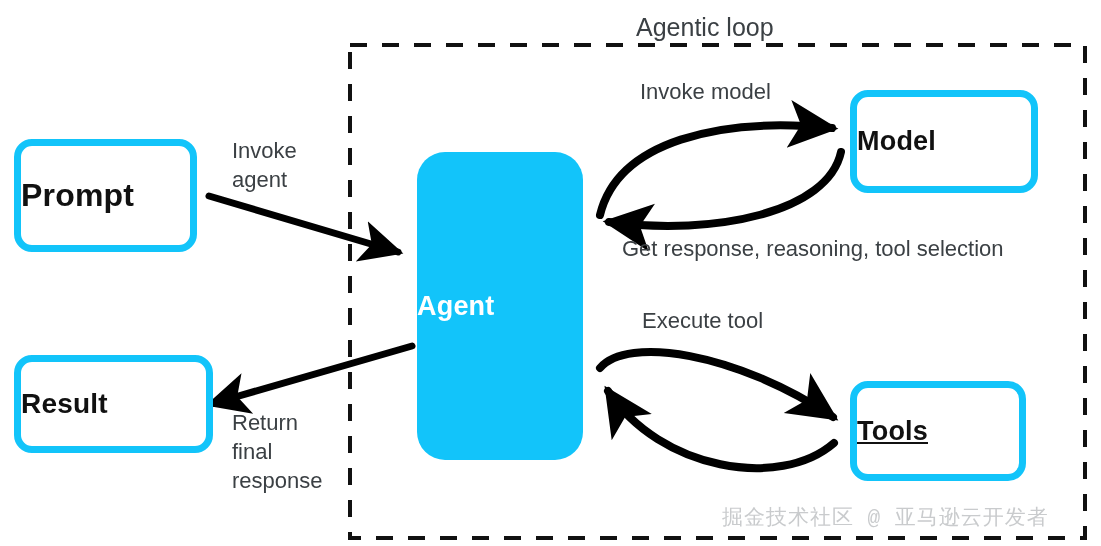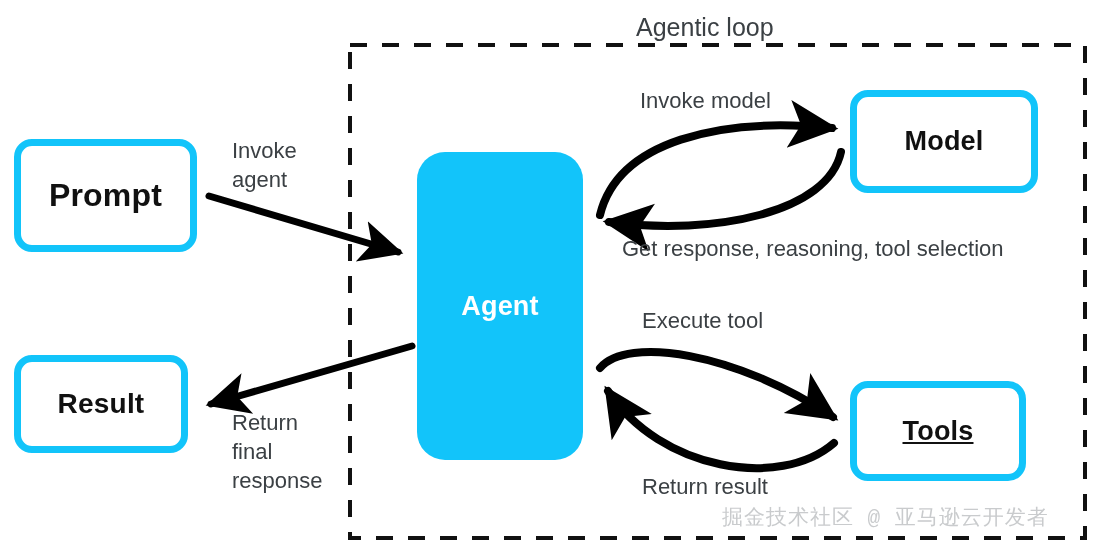--- a/index.html
+++ b/index.html
@@ -24,61 +24,60 @@
     top: 0;
     width: 1101px;
     height: 546px;
     pointer-events: none;
   }
   .node {
     position: absolute;
     box-sizing: border-box;
     display: flex;
     align-items: center;
-    justify-content: center;
   }
   .node-outline {
     background: #ffffff;
     border: 7px solid #12C4FA;
     border-radius: 18px;
     color: #111111;
     font-weight: bold;
   }
   .node-filled {
     background: #12C4FA;
     border-radius: 28px;
     color: #ffffff;
     font-weight: bold;
   }
   .node-label {
     letter-spacing: 0.2px;
   }
   #prompt-box  { left: 14px;  top: 139px; width: 183px; height: 113px; font-size: 32px; }
-  #result-box  { left: 14px;  top: 355px; width: 174px; height: 98px;  font-size: 28px; }
+  #result-box  { left: 14px;  top: 355px; width: 199px; height: 98px;  font-size: 28px; }
   #agent-box   { left: 417px; top: 152px; width: 166px; height: 308px; font-size: 27px; }
   #model-box   { left: 850px; top: 90px;  width: 188px; height: 103px; font-size: 27px; }
   #tools-box   { left: 850px; top: 381px; width: 176px; height: 100px; font-size: 27px; text-decoration: underline; }
 
   .edge-label {
     position: absolute;
     color: #3B4044;
     font-size: 22px;
     line-height: 1.32;
     white-space: pre-line;
     font-weight: normal;
   }
   #loop-title {
     left: 636px;
     top: 11px;
     font-size: 25px;
     color: #3B4044;
   }
   #lbl-invoke-agent   { left: 232px; top: 136px; width: 140px; }
   #lbl-return-final   { left: 232px; top: 408px; width: 120px; }
-  #lbl-invoke-model   { left: 640px; top: 86px;  width: 240px; }
+  #lbl-invoke-model   { left: 640px; top: 77px;  width: 240px; }
   #lbl-get-response   { left: 622px; top: 234px; width: 430px; }
   #lbl-execute-tool   { left: 642px; top: 306px; width: 230px; }
   #lbl-return-result  { left: 642px; top: 472px; width: 230px; }
 
   #watermark {
     position: absolute;
     left: 722px;
     top: 503px;
     font-size: 21px;
     color: #C9CBCD;
@@ -142,17 +141,16 @@
   <div class="edge-label" id="lbl-return-final">Return
 final
 response</div>
 
   <div class="edge-label" id="lbl-invoke-model">Invoke model</div>
 
   <div class="edge-label" id="lbl-get-response">Get response, reasoning, tool selection</div>
 
   <div class="edge-label" id="lbl-execute-tool">Execute tool</div>
 
-  <div class="edge-label" id="lbl-return-result">Return result</div>
 
   <div id="watermark">掘金技术社区 @ 亚马逊云开发者</div>
 
 </div>
 
 </body></html>

